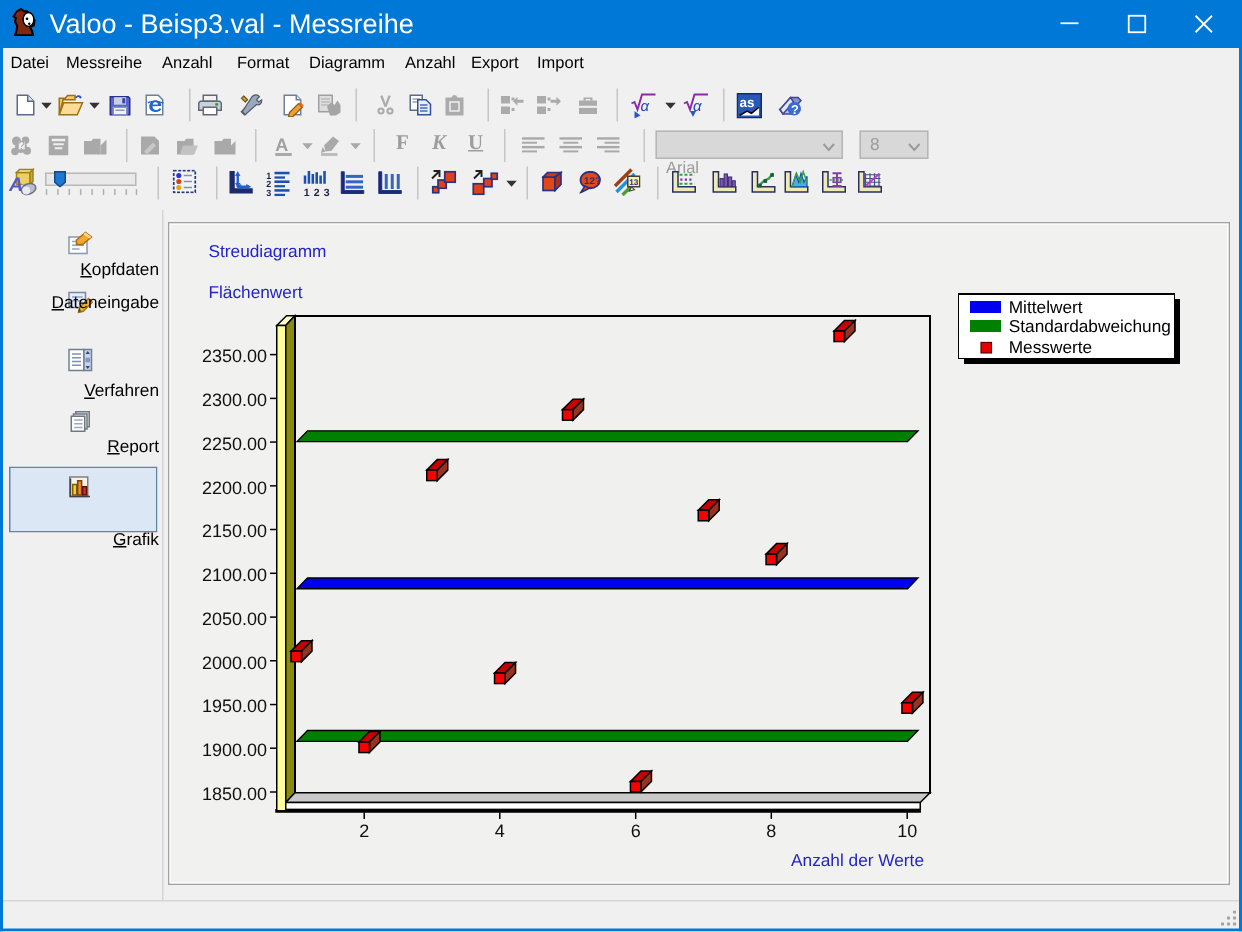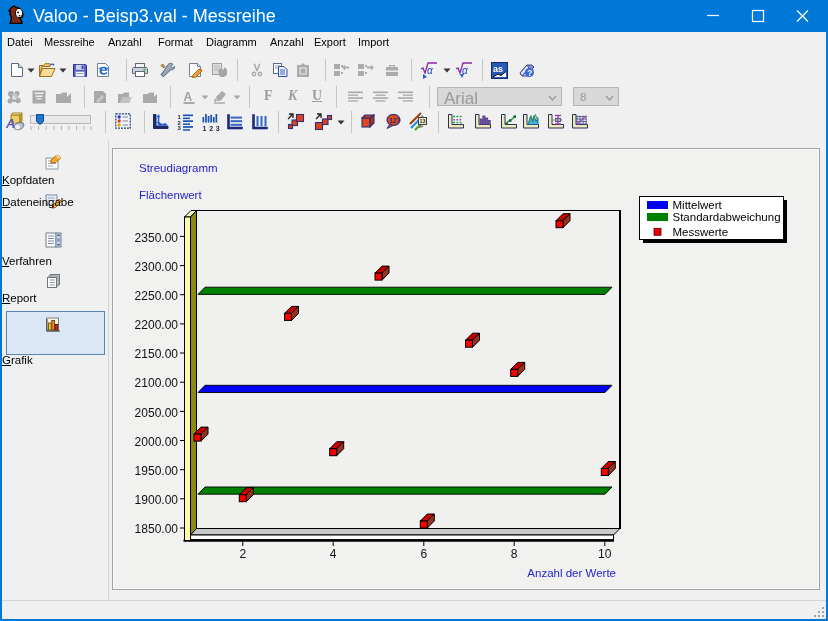--- a/index.html
+++ b/index.html
@@ -8,21 +8,21 @@
 #titlebar{left:0;top:0;width:828px;height:32px;background:#0078d7}
 #title{left:33px;top:0;height:48px;line-height:32px;color:#fff;font-size:18px}
 #menubar{left:2px;top:32px;width:804px;height:22px;background:#f0f0f0;color:#000;font-size:11px}
 .mi{position:absolute;top:4px}
 #leftborder{left:0;top:32px;width:2px;height:589px;background:#0078d7}
 #rightborder{right:0;top:32px;width:2px;height:589px;background:#0078d7}
 #bottomborder{left:0;top:619px;width:828px;height:2px;background:#0078d7}
 #sidebarline{left:108px;top:140px;width:1px;height:461px;background:#d5d5d5}
 #statusline{left:2px;top:600px;width:824px;height:1px;background:#d6d6d6}
 .sep{position:absolute;width:1px;height:22px;background:#c6c6c6}
-.nav{position:absolute;width:104px;left:2px;text-align:left;color:#000;font-size:11.5px}
+.nav{position:absolute;width:104px;left:2px;text-align:right;color:#000;font-size:11.5px}
 .nav u{text-decoration:underline}
 svg{position:absolute}
 text{font-family:"Liberation Sans",sans-serif}
 </style></head>
 <body>
 <div class="abs" id="titlebar"></div>
 <svg class="abs" style="left:8px;top:5px" width="17" height="19" viewBox="0 0 17 19">
  <path d="M3.5 2.5l2.5-1.5 2 1.5h2l3 2.5-.5 2 2.5 1.5-.5 3.5-2.5 1 1.5 3 .5 2.5h-12l1-3 .5-3-1.5-3 .5-2.5-1.5-1z" fill="#7e2810" stroke="#000" stroke-width="1.4"></path>
  <ellipse cx="11" cy="8" rx="3.6" ry="4.6" fill="#fff" stroke="#000"></ellipse>
  <circle cx="10" cy="7.5" r="0.9" fill="#000"></circle>
@@ -272,21 +272,21 @@
 <svg class="abs" style="left:397px;top:89px" width="17" height="16" viewBox="0 0 17 16">
  <g fill="#a9a9a9">
       <rect x="1" y="2.5" width="15" height="1.6"></rect>
       <rect x="6" y="5.5" width="10" height="1.3"></rect>
       <rect x="1" y="8.3" width="15" height="1.6"></rect>
       <rect x="6" y="11.3" width="10" height="1.3"></rect>
     </g>
 </svg>
 <div class="sep" style="left:429px;top:86px"></div>
 <div class="abs" style="left:437px;top:87px;width:125px;height:19px;background:#d8d8d8;border:1px solid #b5b5b5">
- <span style="position:absolute;left:6px;top:1px;font-size:17px;color:#9a9a9a">Arial</span>
+ <span style="position:absolute;left:6px;top:18px;font-size:11px;color:#9a9a9a">Arial</span>
  <svg style="position:absolute;right:4px;top:7px" width="9" height="6" viewBox="0 0 9 6">
       <path d="M1 1l3.5 4L8 1" fill="none" stroke="#9a9a9a" stroke-width="1.3"></path>
     </svg>
 </div>
 <div class="abs" style="left:573px;top:87px;width:46px;height:19px;background:#d8d8d8;border:1px solid #b5b5b5">
  <span style="position:absolute;left:6px;top:3px;font-size:11.5px;color:#9a9a9a">8</span>
  <svg style="position:absolute;right:4px;top:7px" width="9" height="6" viewBox="0 0 9 6">
       <path d="M1 1l3.5 4L8 1" fill="none" stroke="#9a9a9a" stroke-width="1.3"></path>
     </svg>
 </div>

